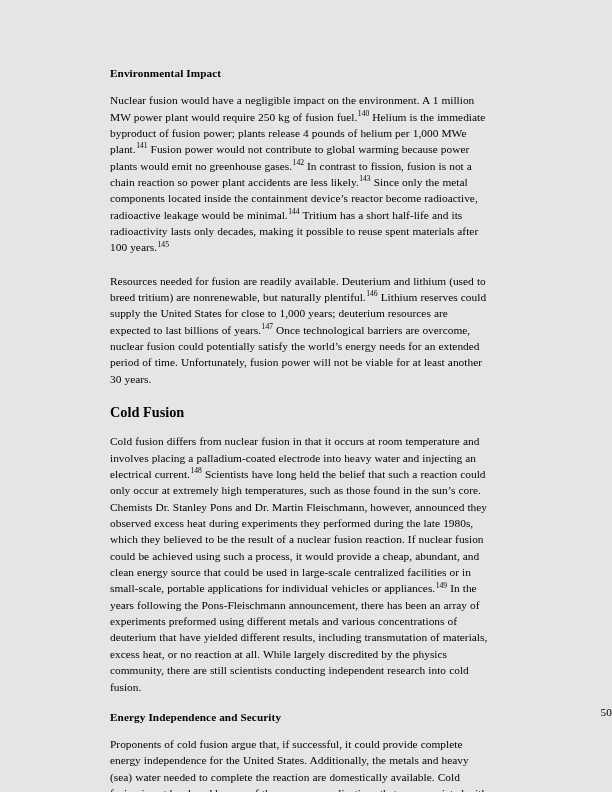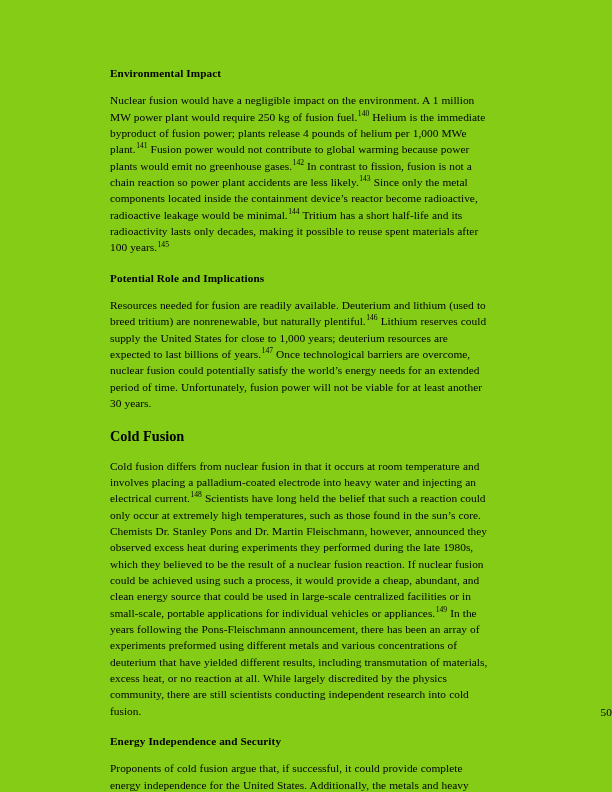--- a/index.html
+++ b/index.html
@@ -9,21 +9,21 @@
   }
   body {
     font-family: "Liberation Serif", "DejaVu Serif", serif;
     color: #000000;
   }
   .page {
     position: relative;
     width: 612px;
     height: 792px;
     margin: 0 auto;
-    background: #84cc16;
+    background: #e5e5e5;
     overflow: hidden;
     box-sizing: border-box;
   }
   .content {
     position: absolute;
     left: 110px;
     top: 68px;
     width: 396px;
   }
   .sub-heading {
@@ -68,21 +68,20 @@
     line-height: 1;
   }
 </style>
 </head>
 <body>
 
 <div class="page">
   <div class="content" id="content-root">
       <div class="sub-heading">Environmental Impact</div>
       <p class="body-text"><span>Nuclear fusion would have a negligible impact on the environment.  A 1 million MW power plant would require 250 kg of fusion fuel.</span><sup class="fn">140</sup><span>  Helium is the immediate byproduct of fusion power; plants release 4 pounds of helium per 1,000 MWe plant.</span><sup class="fn">141</sup><span>  Fusion power would not contribute to global warming because power plants would emit no greenhouse gases.</span><sup class="fn">142</sup><span>  In contrast to fission, fusion is not a chain reaction so power plant accidents are less likely.</span><sup class="fn">143</sup><span>  Since only the metal components located inside the containment device’s reactor become radioactive, radioactive leakage would be minimal.</span><sup class="fn">144</sup><span>  Tritium has a short half-life and its radioactivity lasts only decades, making it possible to reuse spent materials after 100 years.</span><sup class="fn">145</sup></p>
-      <div class="sub-heading gap-before-sub">Potential Role and Implications</div>
       <p class="body-text"><span>Resources needed for fusion are readily available.  Deuterium and lithium (used to breed tritium) are nonrenewable, but naturally plentiful.</span><sup class="fn">146</sup><span>  Lithium reserves could supply the United States for close to 1,000 years; deuterium resources are expected to last billions of years.</span><sup class="fn">147</sup><span>  Once technological barriers are overcome, nuclear fusion could potentially satisfy the world’s energy needs for an extended period of time.  Unfortunately, fusion power will not be viable for at least another 30 years.</span></p>
       <div class="major-heading gap-before-major">Cold Fusion</div>
       <p class="body-text"><span>Cold fusion differs from nuclear fusion in that it occurs at room temperature and involves placing a palladium-coated electrode into heavy water and injecting an electrical current.</span><sup class="fn">148</sup><span>  Scientists have long held the belief that such a reaction could only occur at extremely high temperatures, such as those found in the sun’s core.  Chemists Dr. Stanley Pons and Dr. Martin Fleischmann, however, announced they observed excess heat during experiments they performed during the late 1980s, which they believed to be the result of a nuclear fusion reaction.  If nuclear fusion could be achieved using such a process, it would provide a cheap, abundant, and clean energy source that could be used in large-scale centralized facilities or in small-scale, portable applications for individual vehicles or appliances.</span><sup class="fn">149</sup><span>  In the years following the Pons-Fleischmann announcement, there has been an array of experiments preformed using different metals and various concentrations of deuterium that have yielded different results, including transmutation of materials, excess heat, or no reaction at all. While largely discredited by the physics community, there are still scientists conducting independent research into cold fusion.</span></p>
       <div class="sub-heading gap-before-sub">Energy Independence and Security</div>
       <p class="body-text"><span>Proponents of cold fusion argue that, if successful, it could provide complete energy independence for the United States.  Additionally, the metals and heavy (sea) water needed to complete the reaction are domestically available.  Cold fusion is not burdened by any of the weapons applications that are associated with nuclear fission or hot fusion.</span></p>
     </div>
   <div class="page-number">50</div>
 </div>
 
 </body></html>

